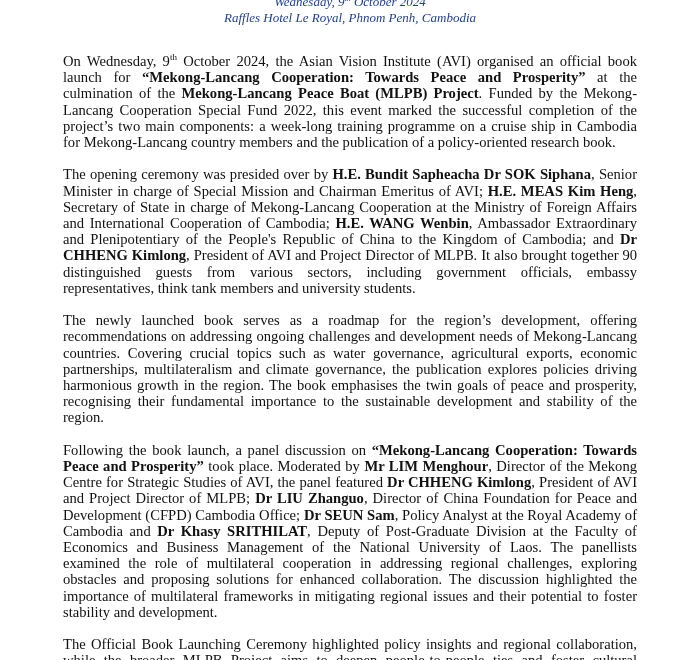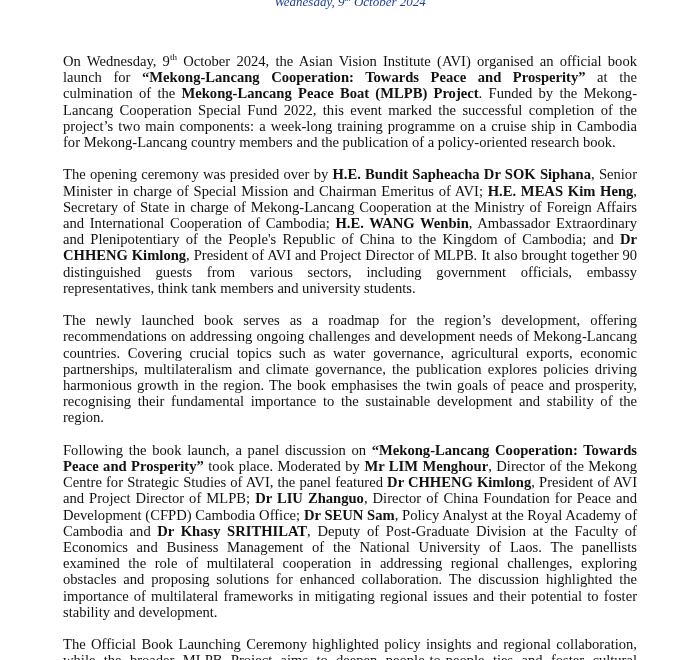--- a/index.html
+++ b/index.html
@@ -49,20 +49,21 @@
   .content sup {
     font-size: 9px;
     line-height: 0;
   }
 </style>
 </head>
 <body>
 
 <div class="header">
   <div><span>Wednesday, 9</span><sup>th</sup><span> October 2024</span></div>
+  <div>Raffles Hotel Le Royal, Phnom Penh, Cambodia</div>
 </div>
 
 <div class="content">
   <p><span>On Wednesday, 9</span><sup>th</sup><span> October 2024, the Asian Vision Institute (AVI) organised an official book launch for </span><b>“Mekong-Lancang Cooperation: Towards Peace and Prosperity”</b><span> at the culmination of the </span><b>Mekong-Lancang Peace Boat (MLPB) Project</b><span>. Funded by the Mekong-Lancang Cooperation Special Fund 2022, this event marked the successful completion of the project’s two main components: a week-long training programme on a cruise ship in Cambodia for Mekong-Lancang country members and the publication of a policy-oriented research book.</span></p>
 
   <p><span>The opening ceremony was presided over by </span><b>H.E. Bundit Sapheacha Dr SOK Siphana</b><span>, Senior Minister in charge of Special Mission and Chairman Emeritus of AVI; </span><b>H.E. MEAS Kim Heng</b><span>, Secretary of State in charge of Mekong-Lancang Cooperation at the Ministry of Foreign Affairs and International Cooperation of Cambodia; </span><b>H.E. WANG Wenbin</b><span>, Ambassador Extraordinary and Plenipotentiary of the People's Republic of China to the Kingdom of Cambodia; and </span><b>Dr CHHENG Kimlong</b><span>, President of AVI and Project Director of MLPB. It also brought together 90 distinguished guests from various sectors, including government officials, embassy representatives, think tank members and university students.</span></p>
 
   <p>The newly launched book serves as a roadmap for the region’s development, offering recommendations on addressing ongoing challenges and development needs of Mekong-Lancang countries. Covering crucial topics such as water governance, agricultural exports, economic partnerships, multilateralism and climate governance, the publication explores policies driving harmonious growth in the region. The book emphasises the twin goals of peace and prosperity, recognising their fundamental importance to the sustainable development and stability of the region.</p>
 
   <p><span>Following the book launch, a panel discussion on </span><b>“Mekong-Lancang Cooperation: Towards Peace and Prosperity”</b><span> took place. Moderated by </span><b>Mr LIM Menghour</b><span>, Director of the Mekong Centre for Strategic Studies of AVI, the panel featured </span><b>Dr CHHENG Kimlong</b><span>, President of AVI and Project Director of MLPB; </span><b>Dr LIU Zhanguo</b><span>, Director of China Foundation for Peace and Development (CFPD) Cambodia Office; </span><b>Dr SEUN Sam</b><span>, Policy Analyst at the Royal Academy of Cambodia and </span><b>Dr Khasy SRITHILAT</b><span>, Deputy of Post-Graduate Division at the Faculty of Economics and Business Management of the National University of Laos. The panellists examined the role of multilateral cooperation in addressing regional challenges, exploring obstacles and proposing solutions for enhanced collaboration. The discussion highlighted the importance of multilateral frameworks in mitigating regional issues and their potential to foster stability and development.</span></p>

